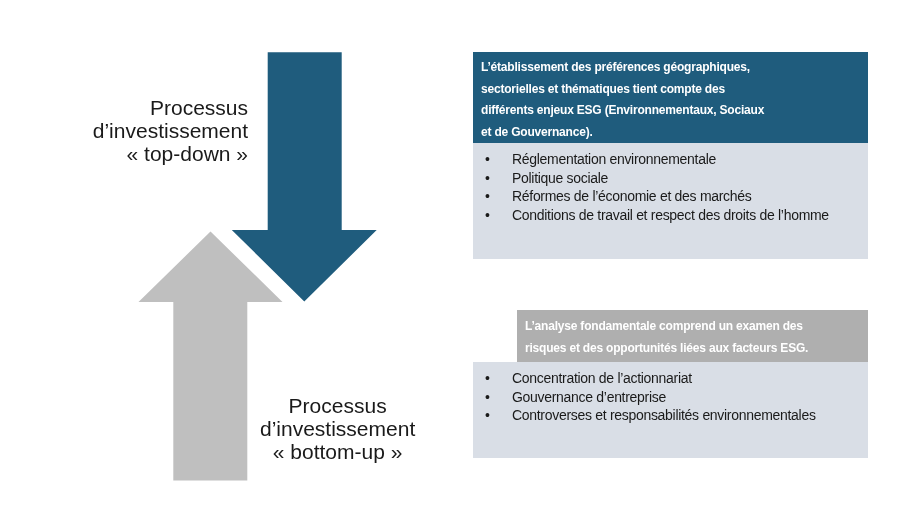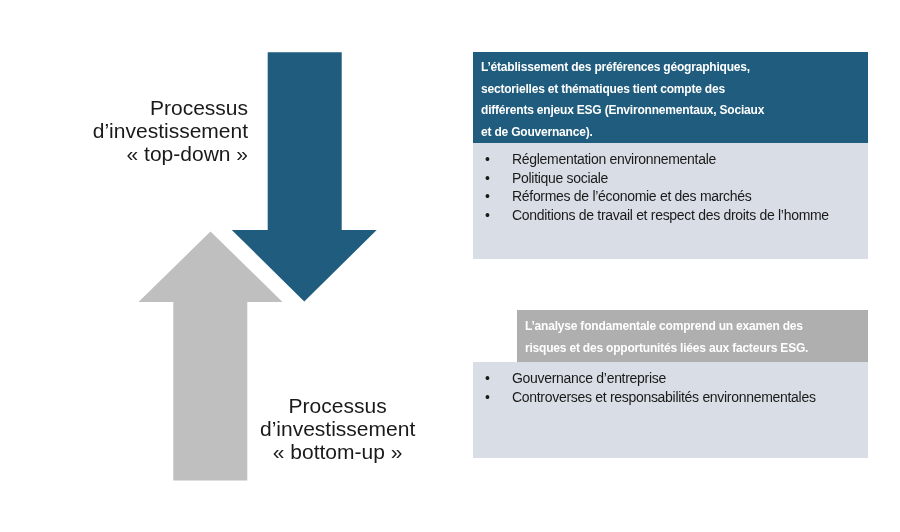--- a/index.html
+++ b/index.html
@@ -118,19 +118,20 @@
         <li>Conditions de travail et respect des droits de l’homme</li>
       </ul>
     </div>
   </div>
 
   <div class="info-box box-2">
     <div class="box-header" style="background: rgb(175, 175, 175);">L’analyse fondamentale comprend un examen des
 risques et des opportunités liées aux facteurs ESG.</div>
     <div class="box-body" style="background: rgb(217, 222, 230);">
       <ul class="bullet-list">
+        <li>Concentration de l’actionnariat</li>
         <li>Gouvernance d’entreprise</li>
         <li>Controverses et responsabilités environnementales</li>
       </ul>
     </div>
   </div>
 
 </div>
 
 </body></html>

